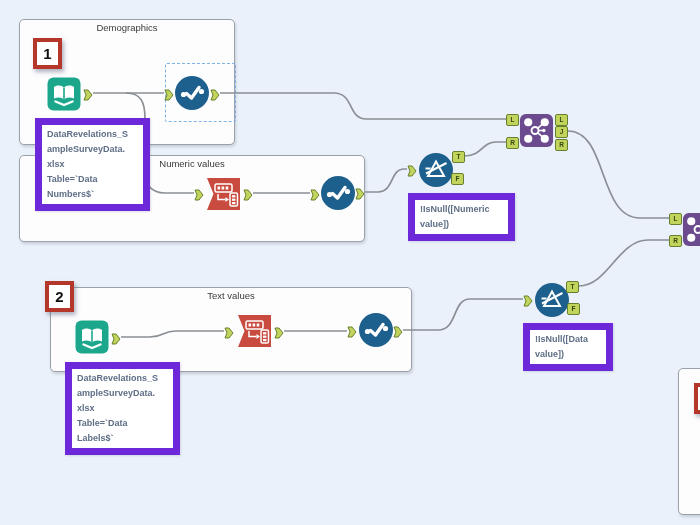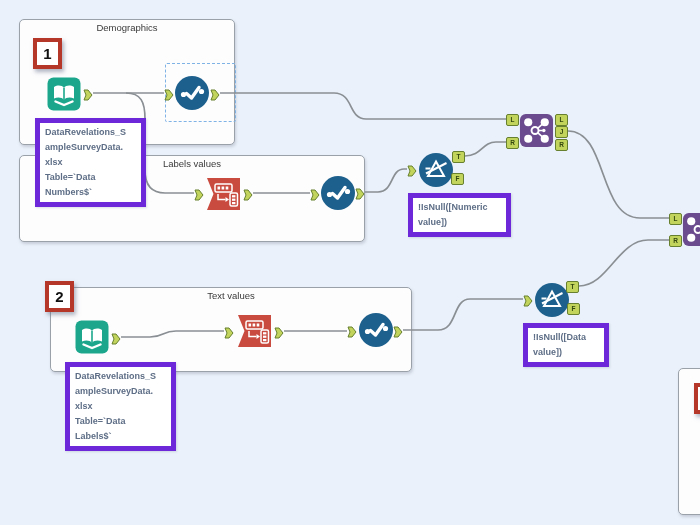--- a/index.html
+++ b/index.html
@@ -20,38 +20,38 @@
   .selection-box{position:absolute;border:1.5px dashed var(--selection-dash);
        border-radius:2px;z-index:2;background:transparent;}
   svg.wires{position:absolute;left:0;top:0;width:700px;height:525px;z-index:2;}
   svg.wires path{stroke:var(--wire);stroke-width:1.7;fill:none;}
   .tool{position:absolute;z-index:3;}
   .anchor{position:absolute;z-index:4;width:10px;height:12px;}
   .anchor-tag{position:absolute;z-index:4;width:11px;height:10px;
        background:var(--anchor-green);border:1px solid var(--anchor-border);
        border-radius:2px;font-size:6.5px;font-weight:bold;color:#33470F;
        display:flex;align-items:center;justify-content:center;line-height:1;}
-  .note{position:absolute;z-index:5;background:#FFF;border:5px solid #6d28d9;
+  .note{position:absolute;z-index:5;background:#FFF;border:7px solid #6d28d9;
        color:var(--note-text);font-size:9px;font-weight:600;line-height:15px;
        padding:2px 5px;white-space:pre-line;
        box-shadow:1px 1px 2px rgba(120,130,150,.25);}
   .badge{position:absolute;z-index:6;background:#FFF;
        border:4px solid var(--badge-red);width:21px;height:23px;display:flex;
        align-items:center;justify-content:center;font-weight:bold;font-size:15px;
        color:#111;box-shadow:2px 3px 4px rgba(100,110,135,.5);}
 </style>
 </head>
 <body>
 
 <div class="container" style="left:19px;top:19px;width:214px;height:124px;">
   <div class="container-label">Demographics</div>
 </div>
 
 <div class="container" style="left:19px;top:155px;width:344px;height:85px;">
-  <div class="container-label">Labels values</div>
+  <div class="container-label">Numeric values</div>
 </div>
 
 <div class="container" style="left:50px;top:287px;width:360px;height:83px;text-decoration:underline;">
   <div class="container-label">Text values</div>
 </div>
 
 <div class="container" style="left:678px;top:368px;width:60px;height:145px;"></div>
 
 <div class="selection-box" style="left:165px;top:63px;width:69px;height:57px;"></div>
 

